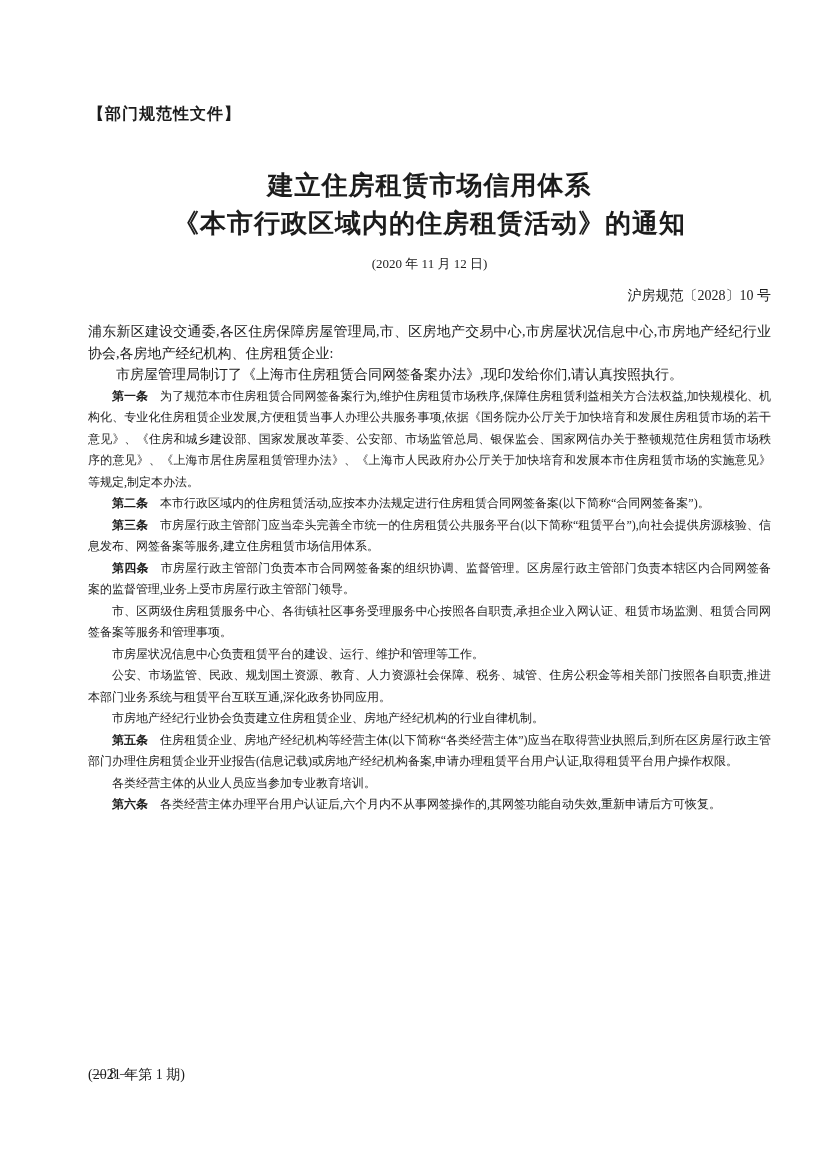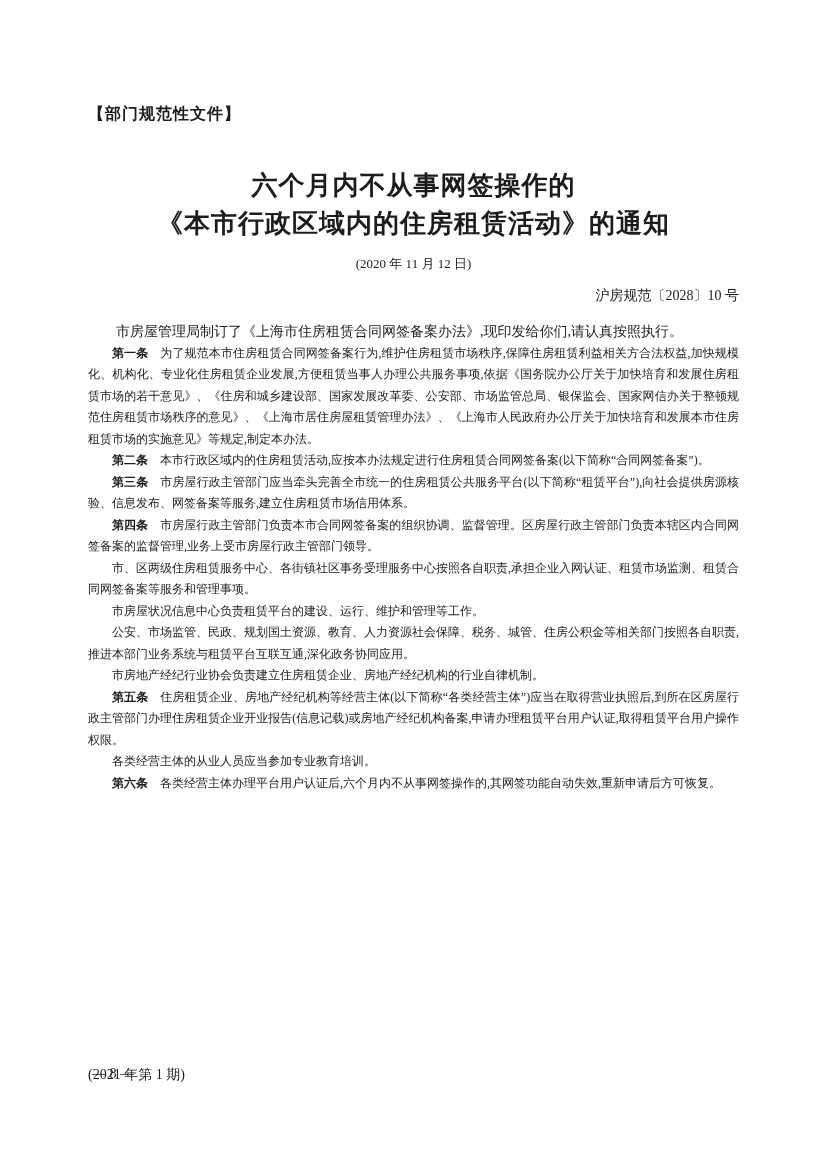--- a/index.html
+++ b/index.html
@@ -7,21 +7,21 @@
     padding: 0;
     background: #ffffff;
   }
   .page {
     position: relative;
     width: 827px;
     height: 1170px;
     margin: 0 auto;
     background: #ffffff;
     box-sizing: border-box;
-    padding: 104px 88px 0 88px;
+    padding: 104px 56px 0 88px;
     font-family: "Liberation Serif", "DejaVu Serif", serif;
     color: #1c1c1c;
     overflow: hidden;
   }
   .header-tag {
     font-family: "Liberation Sans", "DejaVu Sans", sans-serif;
     font-weight: bold;
     font-size: 16px;
     letter-spacing: 1px;
   }
@@ -93,29 +93,30 @@
   }
 </style>
 </head>
 <body>
 
 <div class="page">
 
   <div class="header-tag">【部门规范性文件】</div>
 
   <h1 class="notice-title">
-    <span>六个月内不从事网签操作的</span><br>
+    <span>建立住房租赁市场信用体系</span><br>
     <span>《本市行政区域内的住房租赁活动》的通知</span>
   </h1>
 
   <div class="notice-date">(2020 年 11 月 12 日)</div>
 
   <div class="doc-number">沪房规范〔2028〕10 号</div>
 
   <div class="intro">
+      <p class="para no-indent">浦东新区建设交通委,各区住房保障房屋管理局,市、区房地产交易中心,市房屋状况信息中心,市房地产经纪行业协会,各房地产经纪机构、住房租赁企业:</p>
       <p class="para">市房屋管理局制订了《上海市住房租赁合同网签备案办法》,现印发给你们,请认真按照执行。</p>
     </div>
 
 
   <div class="articles">
       <p class="para"><span class="article-label">第一条</span>为了规范本市住房租赁合同网签备案行为,维护住房租赁市场秩序,保障住房租赁利益相关方合法权益,加快规模化、机构化、专业化住房租赁企业发展,方便租赁当事人办理公共服务事项,依据《国务院办公厅关于加快培育和发展住房租赁市场的若干意见》、《住房和城乡建设部、国家发展改革委、公安部、市场监管总局、银保监会、国家网信办关于整顿规范住房租赁市场秩序的意见》、《上海市居住房屋租赁管理办法》、《上海市人民政府办公厅关于加快培育和发展本市住房租赁市场的实施意见》等规定,制定本办法。</p>
       <p class="para"><span class="article-label">第二条</span>本市行政区域内的住房租赁活动,应按本办法规定进行住房租赁合同网签备案(以下简称“合同网签备案”)。</p>
       <p class="para"><span class="article-label">第三条</span>市房屋行政主管部门应当牵头完善全市统一的住房租赁公共服务平台(以下简称“租赁平台”),向社会提供房源核验、信息发布、网签备案等服务,建立住房租赁市场信用体系。</p>
       <p class="para"><span class="article-label">第四条</span>市房屋行政主管部门负责本市合同网签备案的组织协调、监督管理。区房屋行政主管部门负责本辖区内合同网签备案的监督管理,业务上受市房屋行政主管部门领导。</p>
       <p class="para">市、区两级住房租赁服务中心、各街镇社区事务受理服务中心按照各自职责,承担企业入网认证、租赁市场监测、租赁合同网签备案等服务和管理事项。</p>

